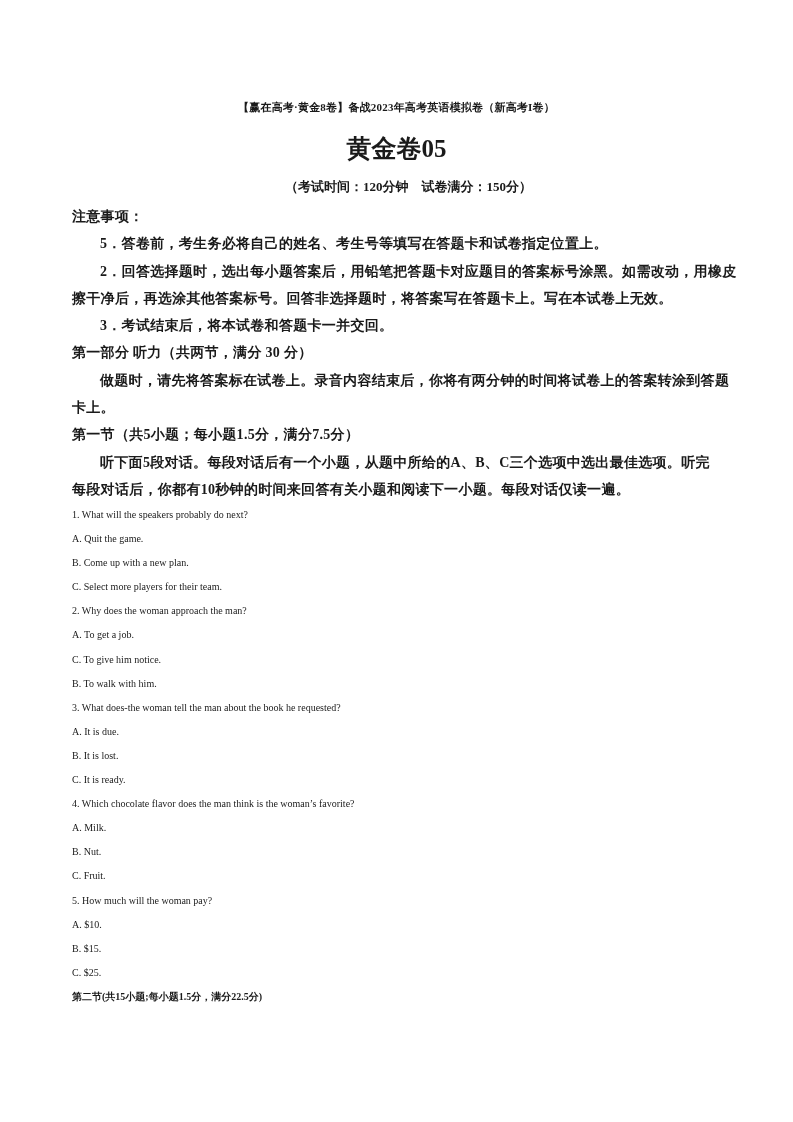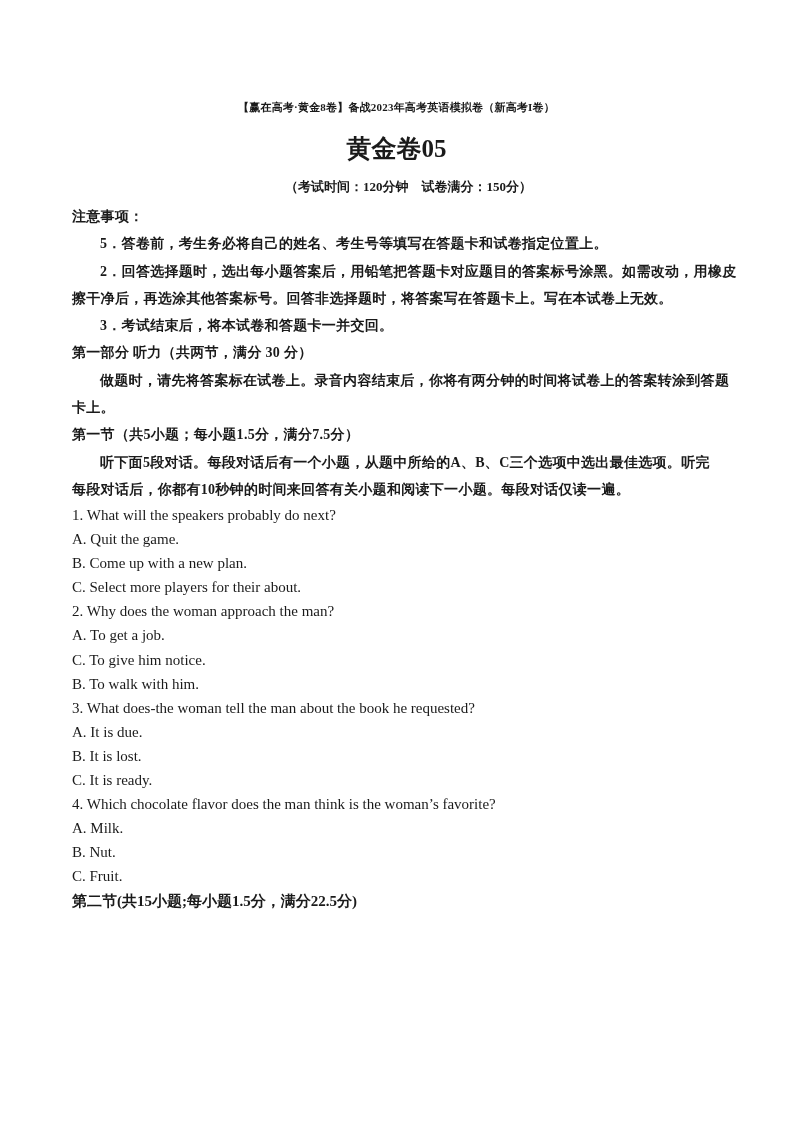--- a/index.html
+++ b/index.html
@@ -64,21 +64,21 @@
     letter-spacing: 0.3px;
     font-weight: bold;
   }
   .zh-line.indent { padding-left: 28px; }
   .zh-line.bold { font-weight: bold; }
   .en-block {
     position: absolute;
     left: 72px;
     width: 652px;
     top: 503px;
-    font-size: 15px;
+    font-size: 10px;
   }
   .en-line {
     line-height: 24.1px;
     height: 24.1px;
     white-space: nowrap;
   }
   .section-two {
     font-weight: bold;
   }
 </style>
@@ -103,36 +103,42 @@
     <div class="zh-line">第一节（共5小题；每小题1.5分，满分7.5分）</div>
     <div class="zh-line indent">听下面5段对话。每段对话后有一个小题，从题中所给的A、B、C三个选项中选出最佳选项。听完</div>
     <div class="zh-line">每段对话后，你都有10秒钟的时间来回答有关小题和阅读下一小题。每段对话仅读一遍。</div>
   </div>
 
   <div class="en-block">
     <div>
       <div class="en-line">1. What will the speakers probably do next?</div>
       <div class="en-line">A. Quit the game.</div>
       <div class="en-line">B. Come up with a new plan.</div>
-      <div class="en-line">C. Select more players for their about.</div>
+      <div class="en-line">C. Select more players for their team.</div>
     </div>
     <div>
       <div class="en-line">2. Why does the woman approach the man?</div>
       <div class="en-line">A. To get a job.</div>
       <div class="en-line">C. To give him notice.</div>
       <div class="en-line">B. To walk with him.</div>
     </div>
     <div>
       <div class="en-line">3. What does-the woman tell the man about the book he requested?</div>
       <div class="en-line">A. It is due.</div>
       <div class="en-line">B. It is lost.</div>
       <div class="en-line">C. It is ready.</div>
     </div>
     <div>
       <div class="en-line">4. Which chocolate flavor does the man think is the woman’s favorite?</div>
       <div class="en-line">A. Milk.</div>
       <div class="en-line">B. Nut.</div>
       <div class="en-line">C. Fruit.</div>
     </div>
+    <div>
+      <div class="en-line">5. How much will the woman pay?</div>
+      <div class="en-line">A. $10.</div>
+      <div class="en-line">B. $15.</div>
+      <div class="en-line">C. $25.</div>
+    </div>
     <div class="en-line section-two">第二节(共15小题;每小题1.5分，满分22.5分)</div>
   </div>
 
 </div>
 
 </body></html>

